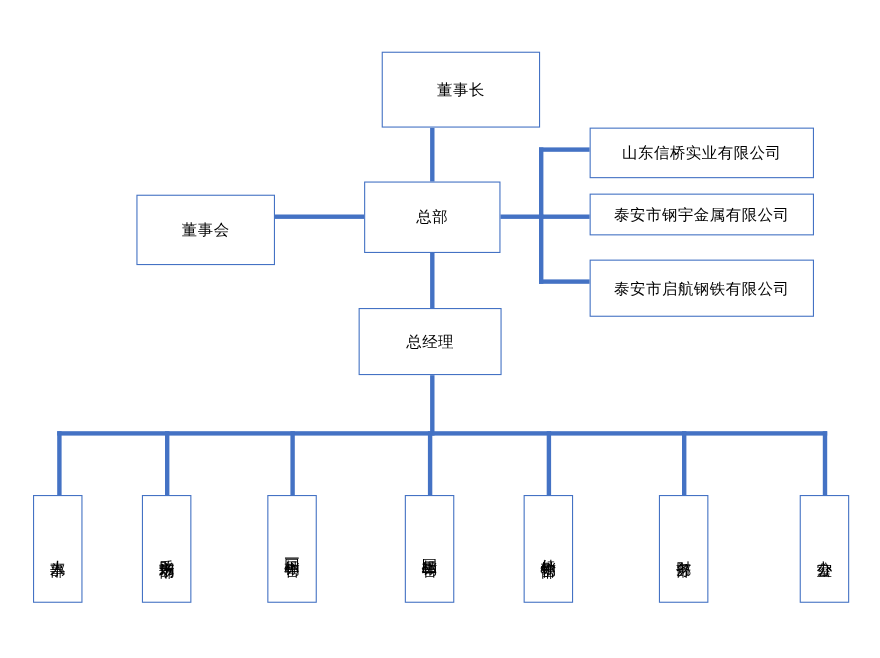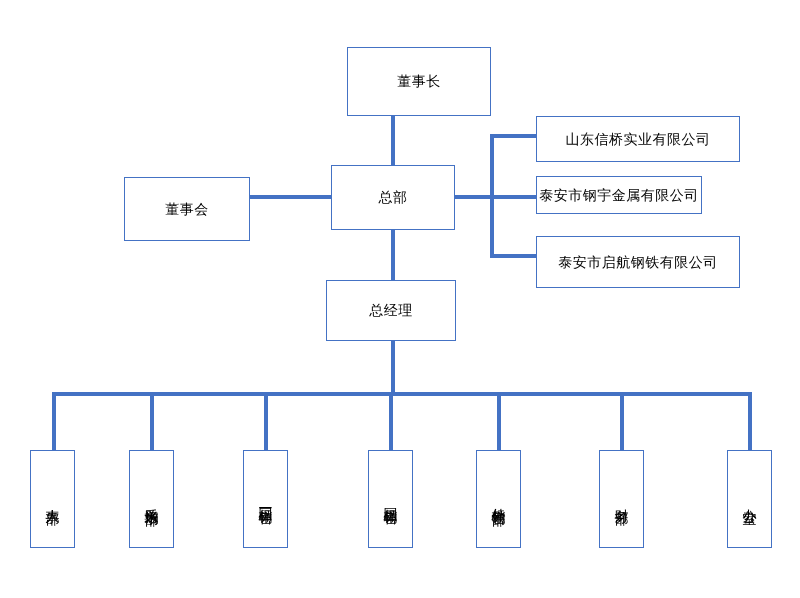--- a/index.html
+++ b/index.html
@@ -91,21 +91,21 @@
   </div>
 
   <div class="node" style="left:331px; top:165px; width:124px; height:65px;">
     <span>总部</span>
   </div>
 
   <div class="node" style="left:536px; top:116px; width:204px; height:46px;">
     <span>山东信桥实业有限公司</span>
   </div>
 
-  <div class="node" style="left:536px; top:176px; width:166px; height:38px;">
+  <div class="node" style="left:536px; top:176px; width:204px; height:38px;">
     <span>泰安市钢宇金属有限公司</span>
   </div>
 
   <div class="node" style="left:536px; top:236px; width:204px; height:52px;">
     <span>泰安市启航钢铁有限公司</span>
   </div>
 
   <div class="node" style="left:326px; top:280px; width:130px; height:61px;justify-content:center;">
     <span>总经理</span>
   </div>

